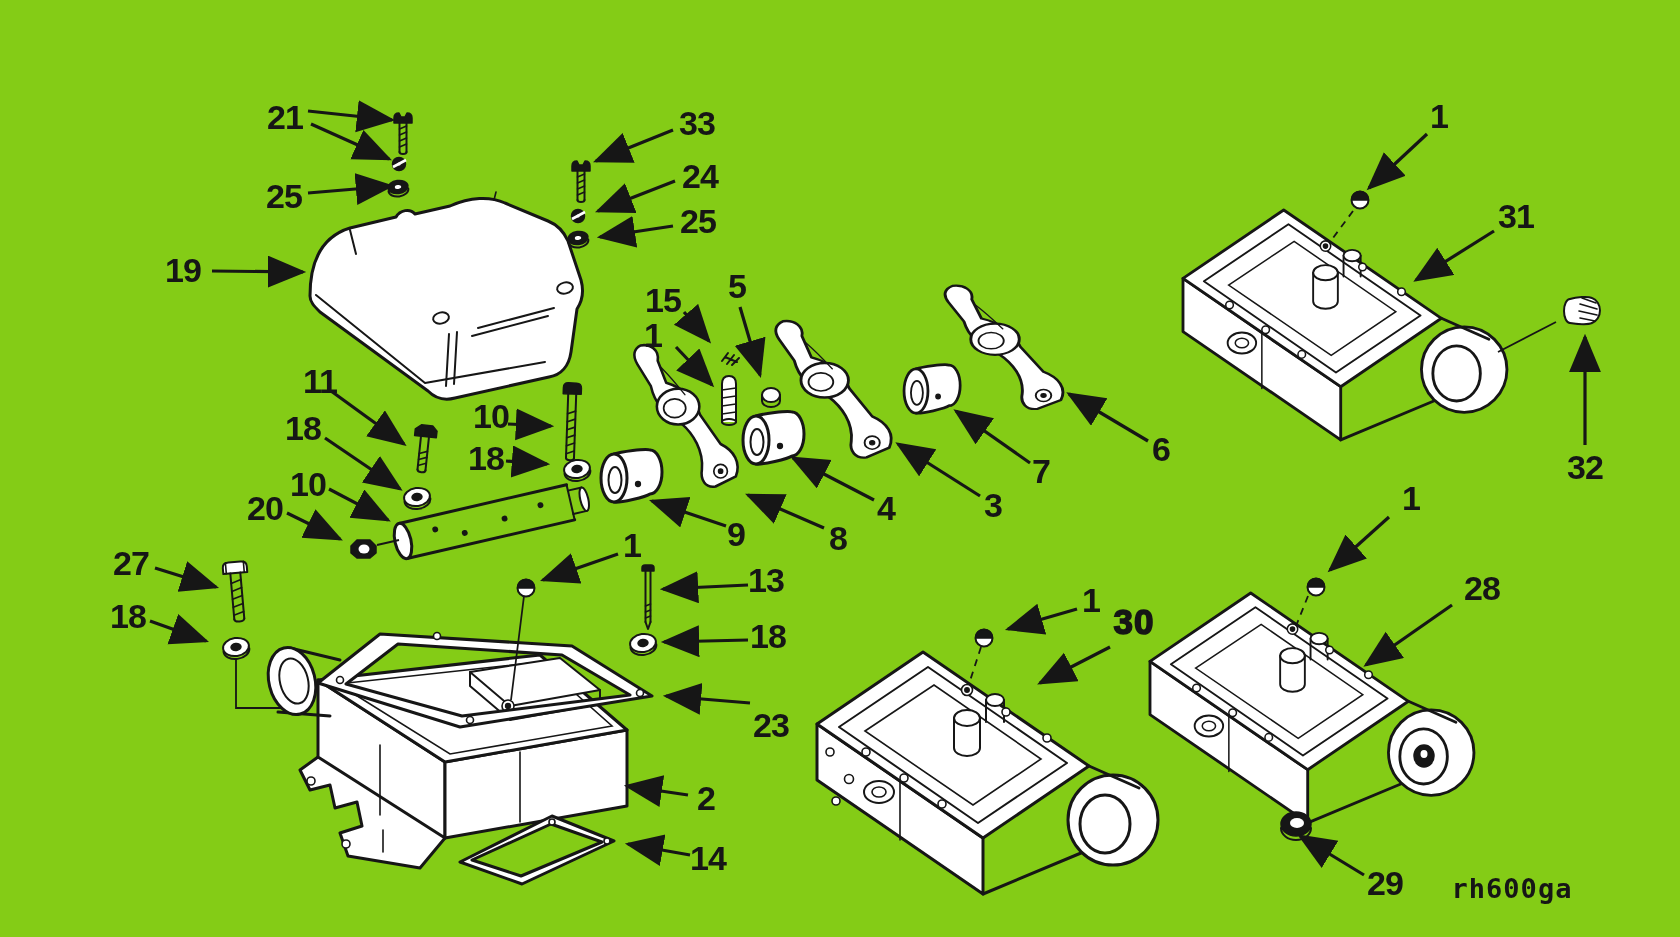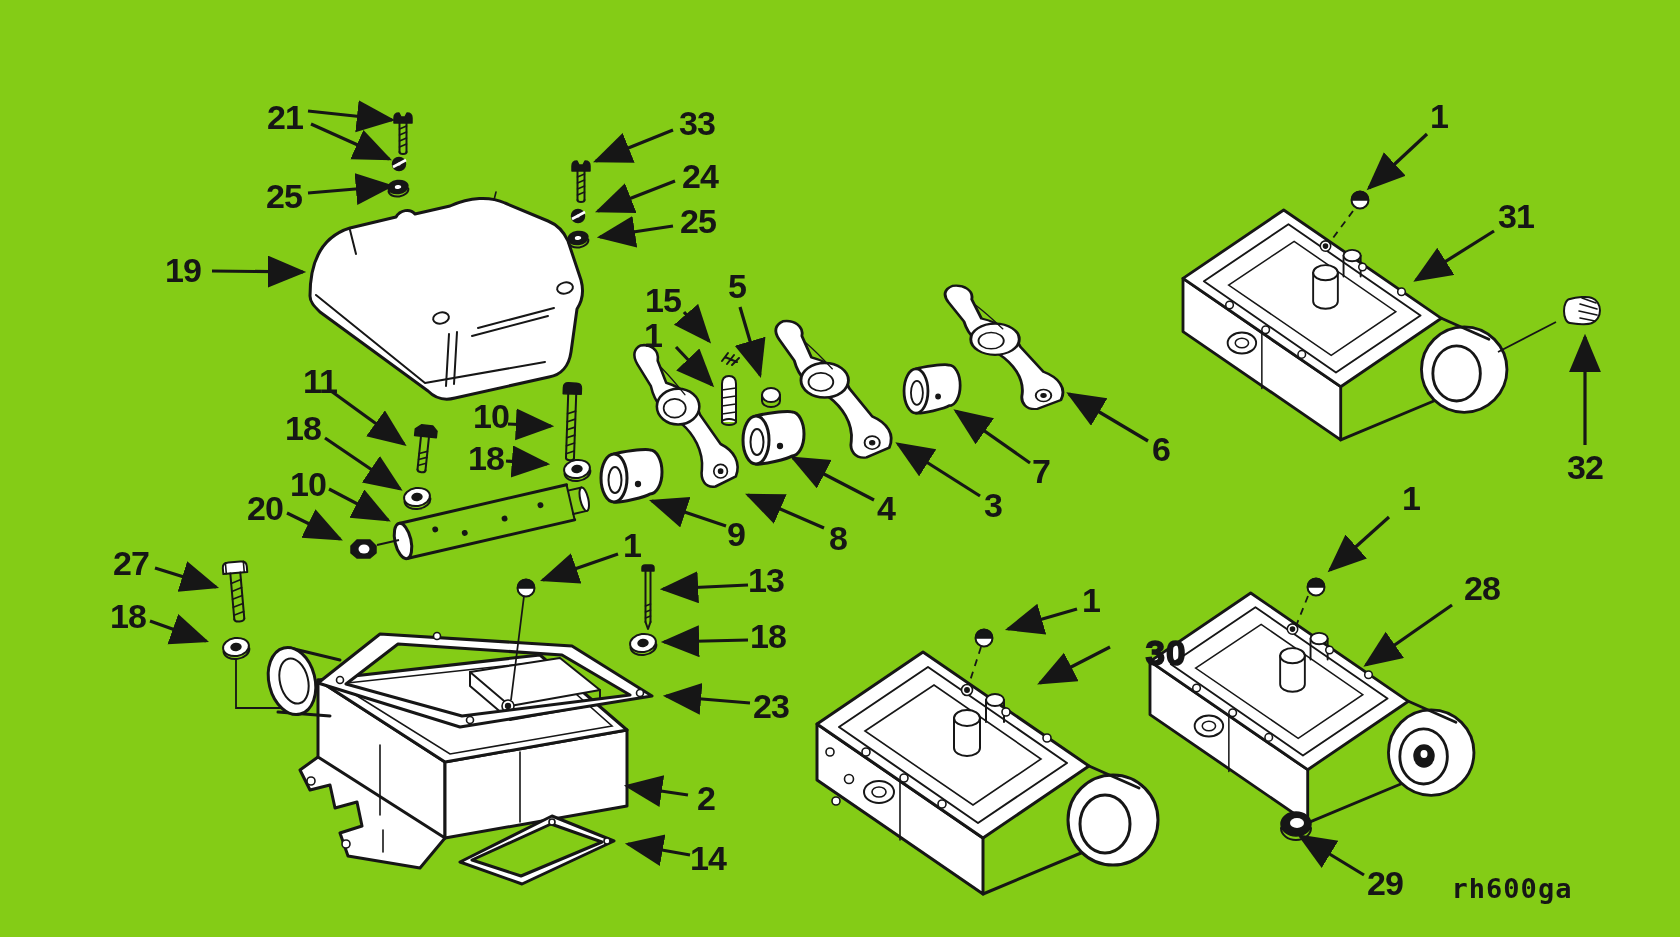--- a/index.html
+++ b/index.html
@@ -398,25 +398,25 @@
       <div class="callout" style="left: 128px; top: 616px;">18</div>
       <div class="callout" style="left: 736px; top: 534px;">9</div>
       <div class="callout" style="left: 838px; top: 538px;">8</div>
       <div class="callout" style="left: 886px; top: 508px;">4</div>
       <div class="callout" style="left: 993px; top: 505px;">3</div>
       <div class="callout" style="left: 1041px; top: 471px;">7</div>
       <div class="callout" style="left: 1161px; top: 449px;">6</div>
       <div class="callout" style="left: 632px; top: 545px;">1</div>
       <div class="callout" style="left: 766px; top: 580px;">13</div>
       <div class="callout" style="left: 768px; top: 636px;">18</div>
-      <div class="callout" style="left: 771px; top: 706px;">23</div>
+      <div class="callout" style="left: 771px; top: 725px;">23</div>
       <div class="callout" style="left: 706px; top: 798px;">2</div>
       <div class="callout" style="left: 708px; top: 858px; text-align: right;">14</div>
       <div class="callout" style="left: 1091px; top: 600px;">1</div>
-      <div class="callout heavy" style="left: 1166px; top: 622px; margin-top: 31px;">30</div>
+      <div class="callout heavy" style="left: 1134px; top: 622px;">30</div>
       <div class="callout" style="left: 1411px; top: 498px;">1</div>
       <div class="callout" style="left: 1482px; top: 588px;">28</div>
       <div class="callout" style="left: 1385px; top: 883px;">29</div>
       <div class="callout" style="left: 1439px; top: 116px;">1</div>
       <div class="callout" style="left: 1516px; top: 216px;">31</div>
       <div class="callout" style="left: 1585px; top: 467px;">32</div>
     </div>
 
   <div id="caption" style="left: 1512px; top: 888px;">rh600ga</div>
 </div>

